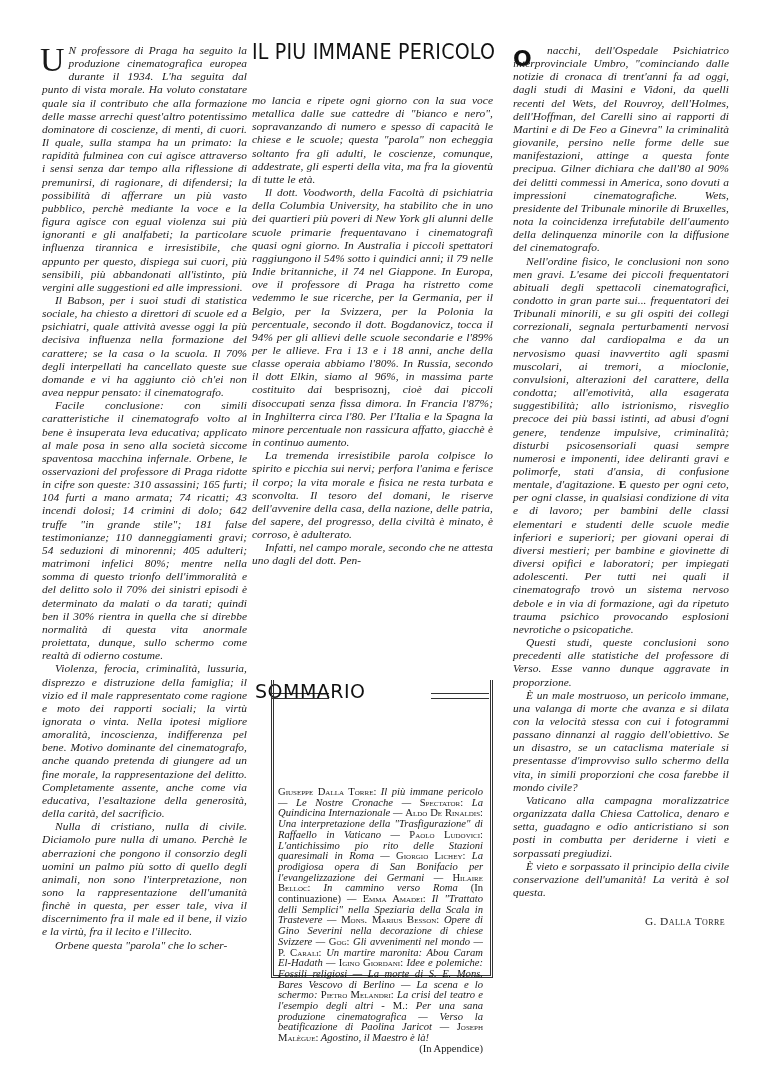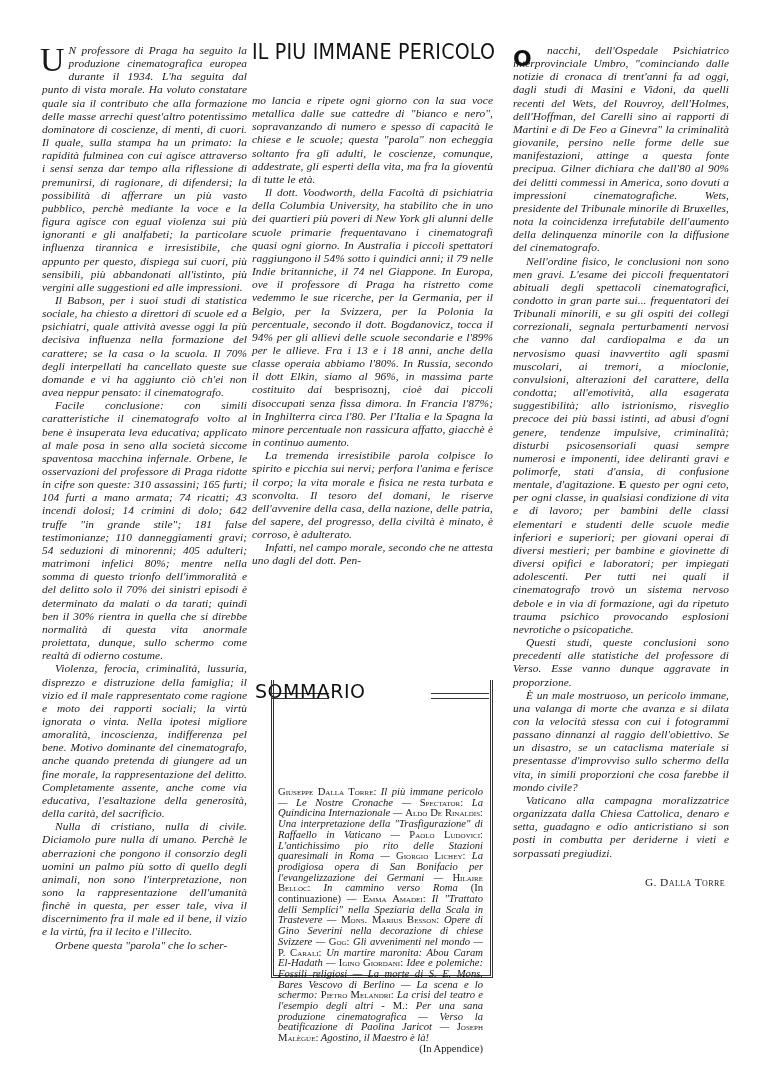--- a/index.html
+++ b/index.html
@@ -77,16 +77,17 @@
     <span class="appendix">(In Appendice)</span>
   </div>
 
   <div class="dropcap-o">O</div>
   <div class="col" id="col3">
     <p class="noind" style="text-indent: 34px;"><span>nacchi, dell'Ospedale Psichiatrico interprovinciale Umbro, "cominciando dalle notizie di cronaca di trent'anni fa ad oggi, dagli studi di Masini e Vidoni, da quelli recenti del Wets, del Rouvroy, dell'Holmes, dell'Hoffman, del Carelli sino ai rapporti di Martini e di De Feo a Ginevra" la criminalità giovanile, persino nelle forme delle sue manifestazioni, attinge a questa fonte precipua. Gilner dichiara che dall'80 al 90% dei delitti commessi in America, sono dovuti a impressioni cinematografiche. Wets, presidente del Tribunale minorile di Bruxelles, nota la coincidenza irrefutabile dell'aumento della delinquenza minorile con la diffusione del cinematografo.</span></p>
     <p><span>Nell'ordine fisico, le conclusioni non sono men gravi. L'esame dei piccoli frequentatori abituali degli spettacoli cinematografici, condotto in gran parte sui... frequentatori dei Tribunali minorili, e su gli ospiti dei collegi correzionali, segnala perturbamenti nervosi che vanno dal cardiopalma e da un nervosismo quasi inavvertito agli spasmi muscolari, ai tremori, a mioclonie, convulsioni, alterazioni del carattere, della condotta; all'emotività, alla esagerata suggestibilità; allo istrionismo, risveglio precoce dei più bassi istinti, ad abusi d'ogni genere, tendenze impulsive, criminalità; disturbi psicosensoriali quasi sempre numerosi e imponenti, idee deliranti gravi e polimorfe, stati d'ansia, di confusione mentale, d'agitazione. </span><span class="bold-e">E</span><span> questo per ogni ceto, per ogni classe, in qualsiasi condizione di vita e di lavoro; per bambini delle classi elementari e studenti delle scuole medie inferiori e superiori; per giovani operai di diversi mestieri; per bambine e giovinette di diversi opifici e laboratori; per impiegati adolescenti. Per tutti nei quali il cinematografo trovò un sistema nervoso debole e in via di formazione, agì da ripetuto trauma psichico provocando esplosioni nevrotiche o psicopatiche.</span></p>
     <p>Questi studi, queste conclusioni sono precedenti alle statistiche del professore di Verso. Esse vanno dunque aggravate in proporzione.</p>
     <p>È un male mostruoso, un pericolo immane, una valanga di morte che avanza e si dilata con la velocità stessa con cui i fotogrammi passano dinnanzi al raggio dell'obiettivo. Se un disastro, se un cataclisma materiale si presentasse d'improvviso sullo schermo della vita, in simili proporzioni che cosa farebbe il mondo civile?</p>
     <p>Vaticano alla campagna moralizzatrice organizzata dalla Chiesa Cattolica, denaro e setta, guadagno e odio anticristiano si son posti in combutta per deriderne i vieti e sorpassati pregiudizi.</p>
+    <p>È vieto e sorpassato il principio della civile conservazione dell'umanità! La verità è sol questa.</p>
     <div class="signature">G. Dalla Torre</div>
   </div>
 
 </div>
 
 </body></html>

